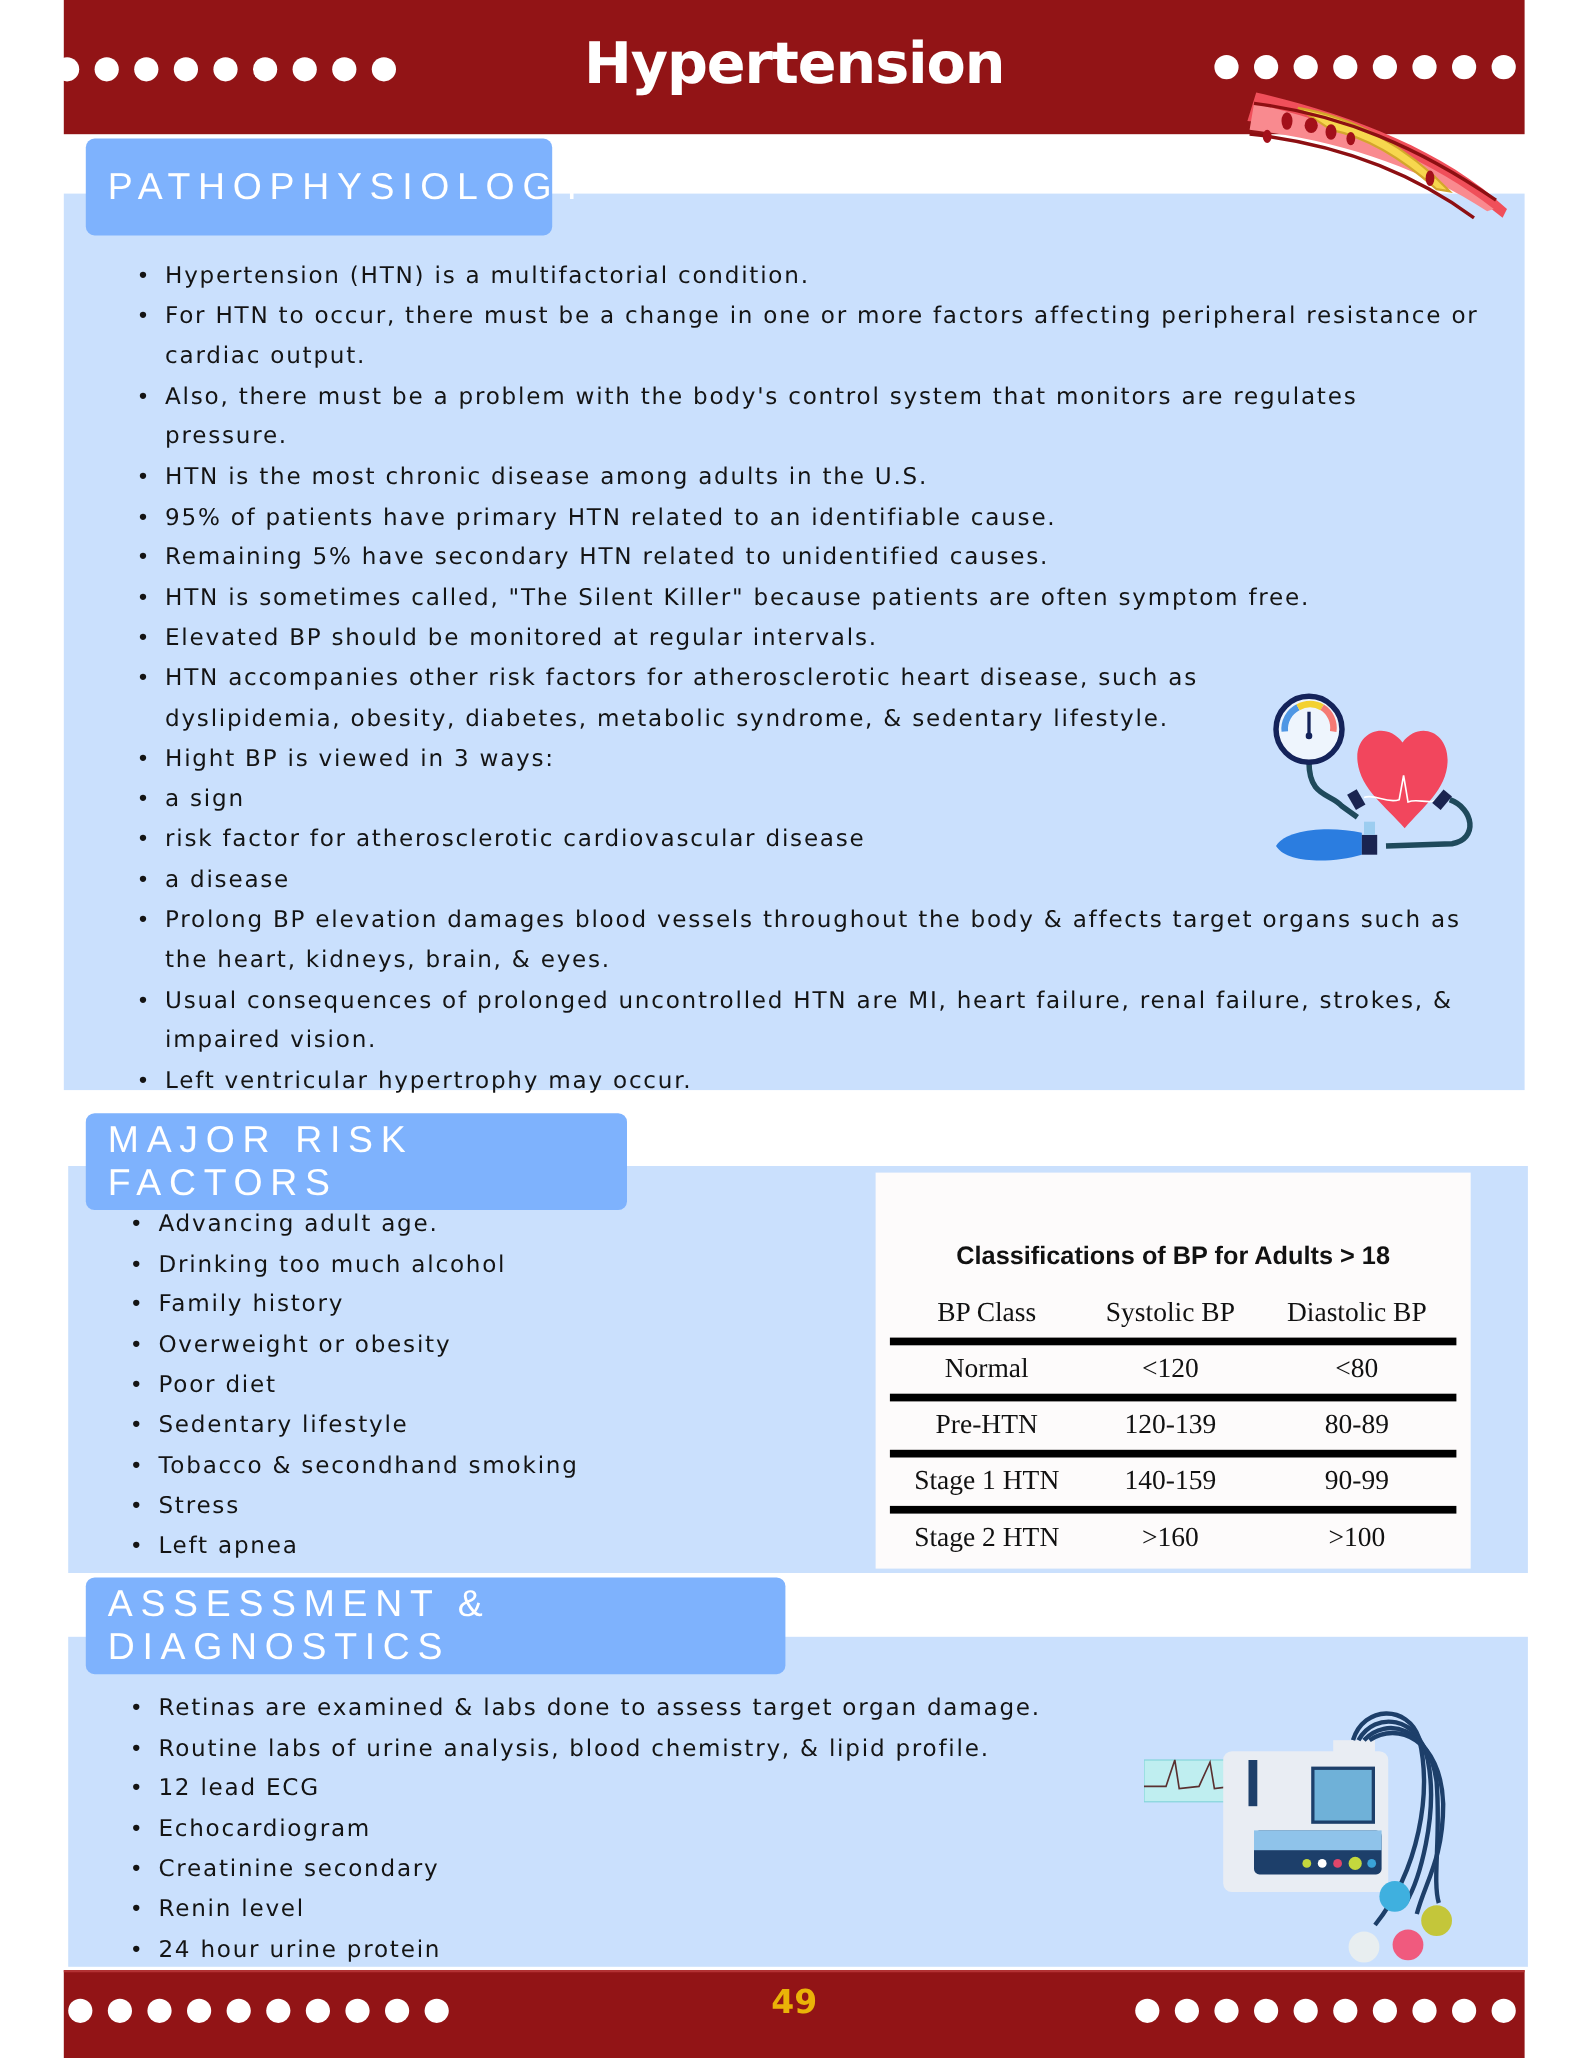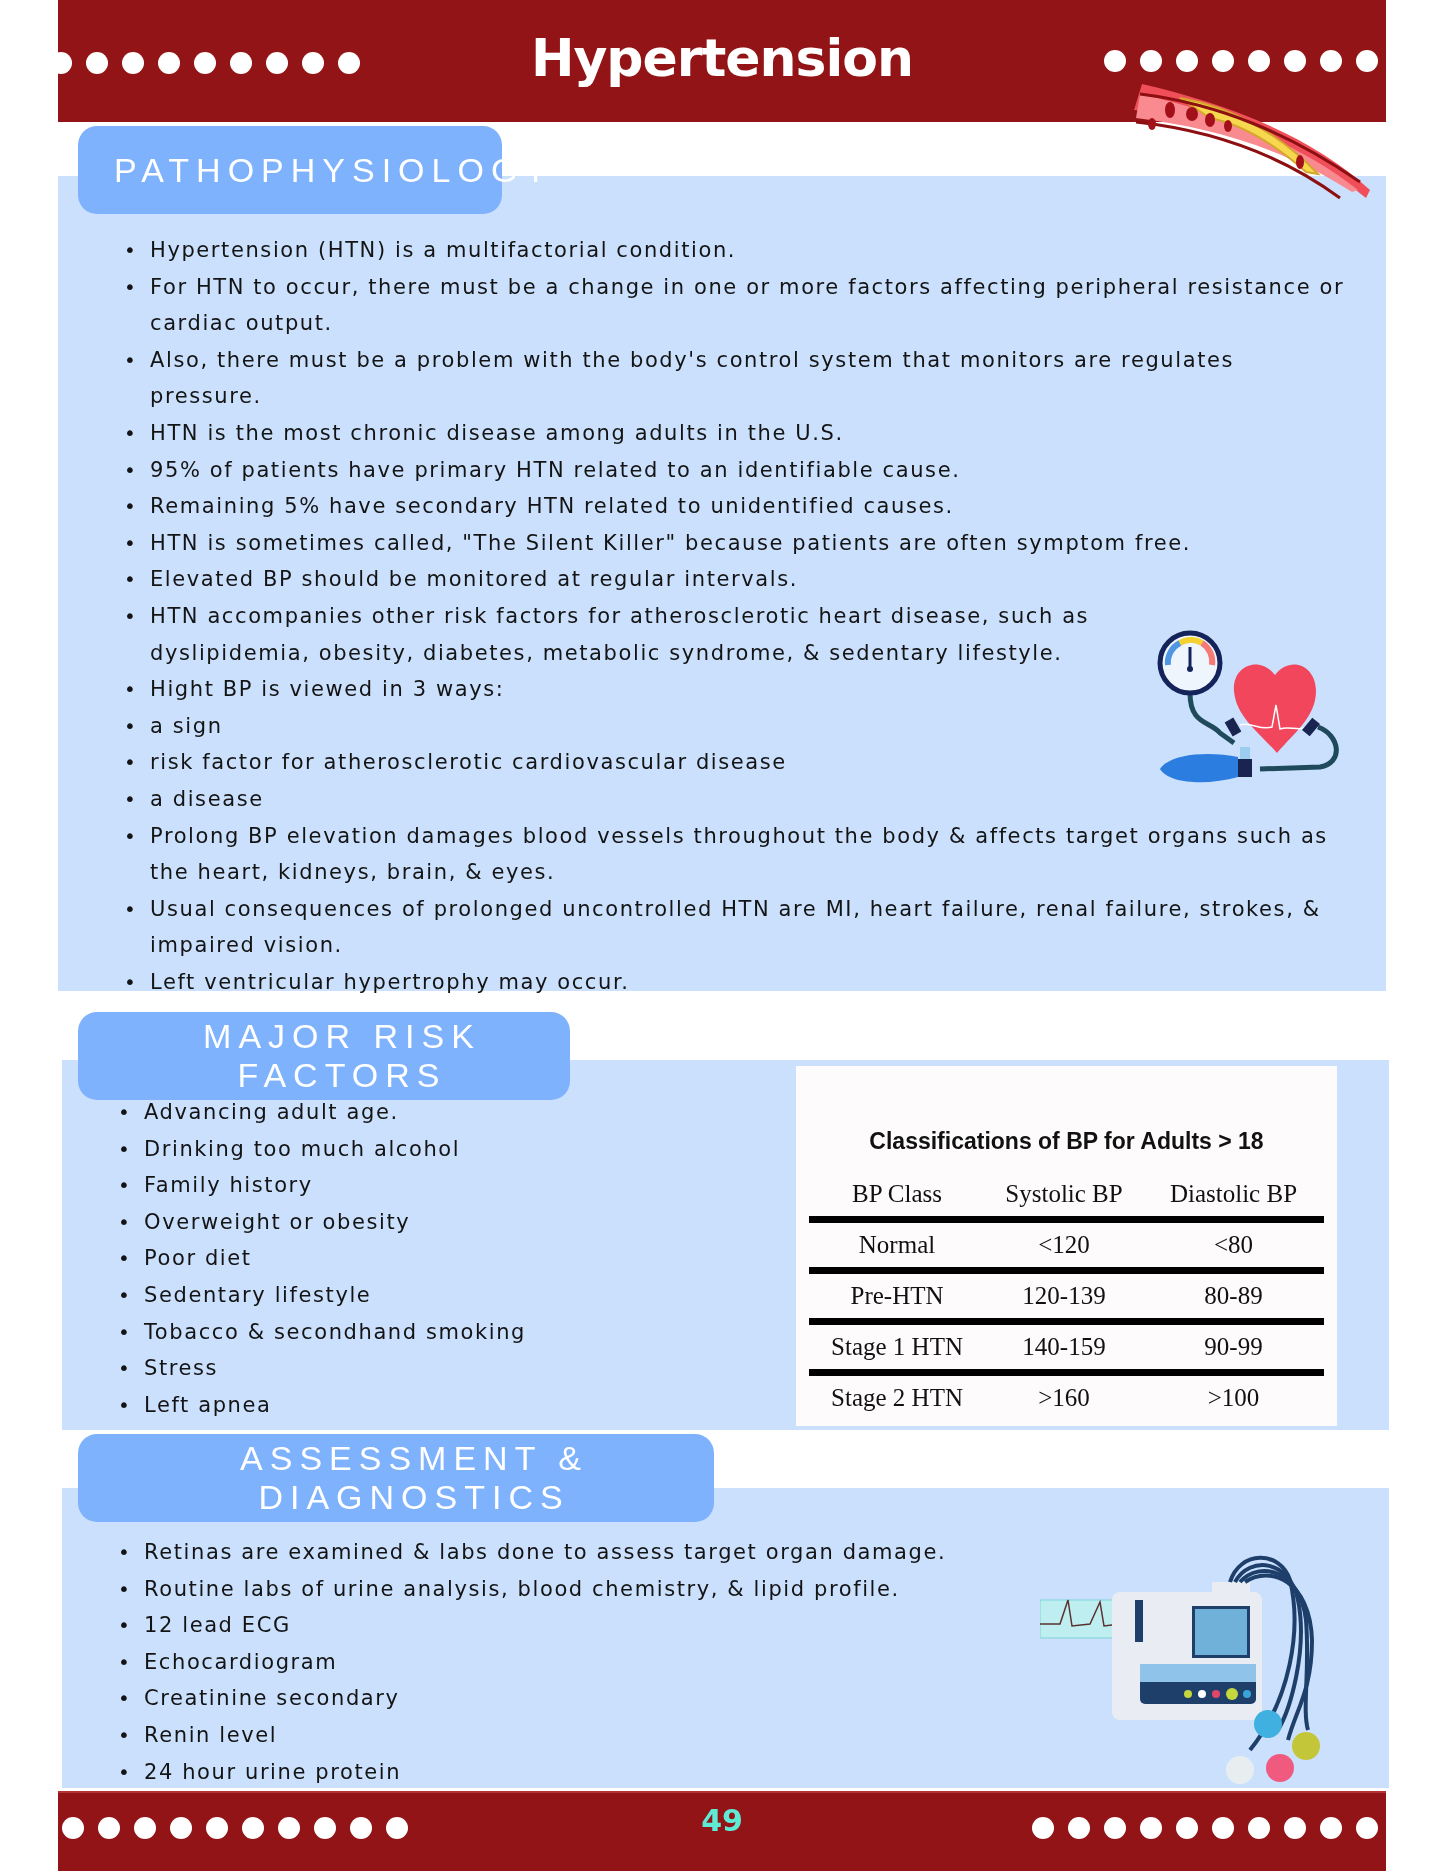--- a/index.html
+++ b/index.html
@@ -13,29 +13,29 @@
   .dots { position: absolute; display: flex; gap: 14px; }
   .dot { width: 22px; height: 22px; border-radius: 50%; background: #ffffff; }
 
   .title {
     position: absolute; left: 0; right: 0; top: 28px; text-align: center;
     color: #fff; font-family: "DejaVu Sans", sans-serif; font-weight: bold;
     font-size: 52px; letter-spacing: -1px;
   }
   .page-num {
     position: absolute; left: 0; right: 0; top: 10px; text-align: center;
-    color: #5eead4; font-weight: bold; font-size: 30px;
+    color: #eab308; font-weight: bold; font-size: 30px;
   }
 
   .panel { position: absolute; background: #cae0fd; }
   .tab {
-    position: absolute; background: #7eb2fd; border-radius: 19px;
+    position: absolute; background: #7eb2fd; border-radius: 8px;
     color: #fff; font-family: "Liberation Sans", sans-serif;
     font-size: 34px; letter-spacing: 7px; display: flex; align-items: center;
-    padding-left: 36px; text-transform: uppercase; font-weight: normal; text-align: center;
+    padding-left: 20px; text-transform: uppercase; font-weight: normal;
   }
 
   ul.list { position: absolute; list-style: none; }
   ul.list li {
     position: relative; padding-left: 26px;
     font-family: "DejaVu Sans", sans-serif; font-size: 21px;
     letter-spacing: 1.6px; line-height: 36.6px; color: #141414;
   }
   ul.list li::before {
     content: "•"; position: absolute; left: 0; top: 0; font-size: 20px;

